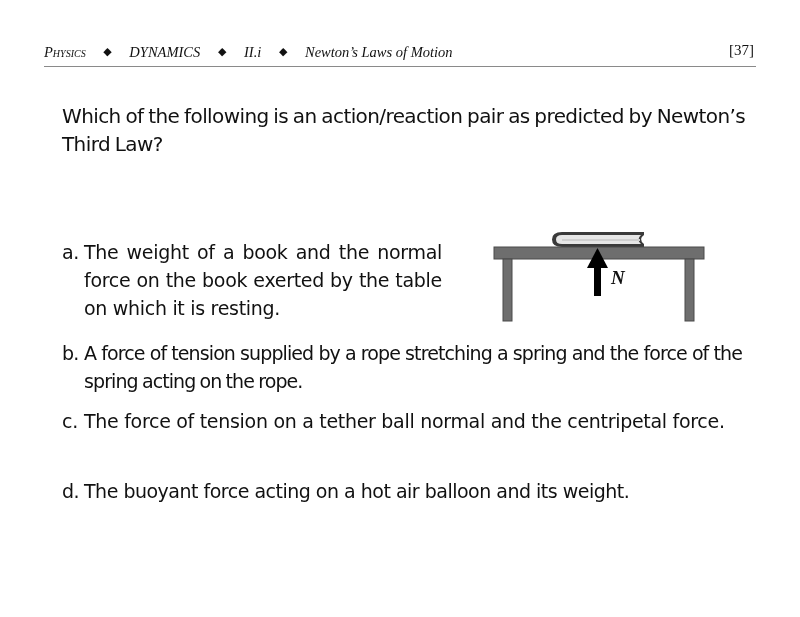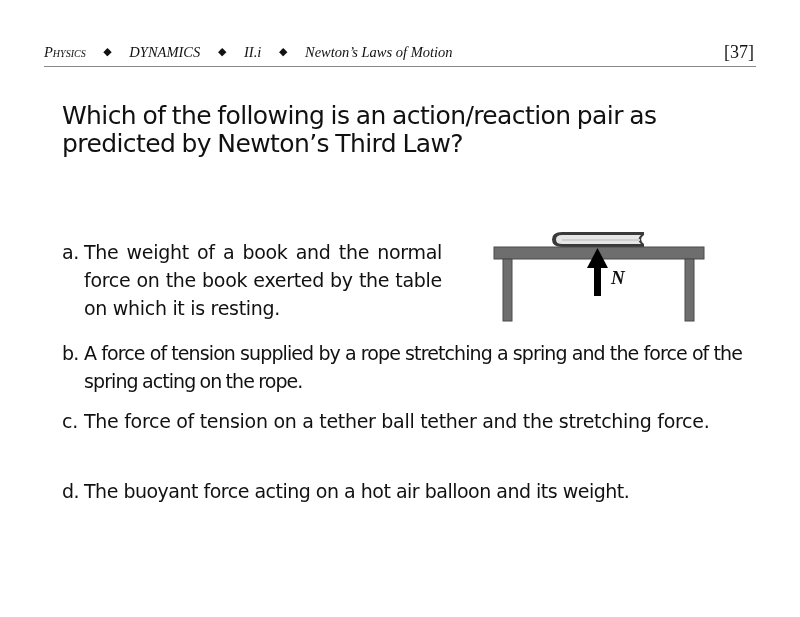--- a/index.html
+++ b/index.html
@@ -2,23 +2,23 @@
 <html><head>
   <meta charset="utf-8">
   <style>
     html, body { margin: 0; padding: 0; background: #ffffff; }
     body { width: 800px; height: 617px; position: relative; overflow: hidden; font-family: "DejaVu Sans", sans-serif; color: #111; }
 
     .header { position: absolute; left: 44px; top: 40px; width: 712px; height: 26px; border-bottom: 1.5px solid #8a8a8a; }
     .crumbs { position: absolute; left: 0; top: 4px; font-family: "Liberation Serif", serif; font-style: italic; font-size: 14.5px; color: #111; white-space: nowrap; text-align: center; }
     .crumbs .sc { font-variant: small-caps; }
     .crumbs .sep { font-style: normal; font-size: 11px; margin: 0 14px 0 14px; position: relative; top: -2px; }
-    .page-num { position: absolute; right: 2px; top: 2px; font-family: "Liberation Serif", serif; font-size: 18px; color: #111; }
+    .page-num { position: absolute; right: 2px; top: 2px; font-family: "Liberation Serif", serif; font-size: 15px; color: #111; }
 
-    .question { position: absolute; left: 62px; top: 102px; width: 690px; font-family: "DejaVu Sans", sans-serif; font-size: 25px; line-height: 28px; letter-spacing: -0.6px; word-spacing: -1px; }
+    .question { position: absolute; left: 62px; top: 102px; width: 690px; font-family: "DejaVu Sans", sans-serif; font-size: 20px; line-height: 28px; letter-spacing: -0.6px; word-spacing: -1px; }
 
     .opt { position: absolute; left: 62px; font-family: "DejaVu Sans", sans-serif; font-size: 19px; line-height: 28px; letter-spacing: -0.3px; }
     .opt .letter { position: absolute; left: 0; top: 0; }
     .opt .text { display: block; margin-left: 22px; text-align: justify; }
     .opt-a { top: 238px; width: 380px; }
     .opt-b { top: 339px; width: 680px; letter-spacing: -0.9px; word-spacing: -1px; }
     .opt-c { top: 407px; width: 680px; }
     .opt-d { top: 477px; width: 680px; letter-spacing: -0.5px; }
 
     .figure { position: absolute; left: 492px; top: 226px; width: 216px; height: 100px; }
@@ -46,21 +46,21 @@
   <span class="text">The weight of a book and the normal force on the book exerted by the table on which it is resting.</span>
 </div>
 
 <div class="opt opt-b">
   <span class="letter">b.</span>
   <span class="text">A force of tension supplied by a rope stretching a spring and the force of the spring acting on the rope.</span>
 </div>
 
 <div class="opt opt-c">
   <span class="letter">c.</span>
-  <span class="text">The force of tension on a tether ball tether and the stretching force.</span>
+  <span class="text">The force of tension on a tether ball normal and the centripetal force.</span>
 </div>
 
 <div class="opt opt-d">
   <span class="letter">d.</span>
   <span class="text">The buoyant force acting on a hot air balloon and its weight.</span>
 </div>
 
 <div class="figure">
   <svg width="216" height="100" viewBox="0 0 216 100" xmlns="http://www.w3.org/2000/svg">
 

